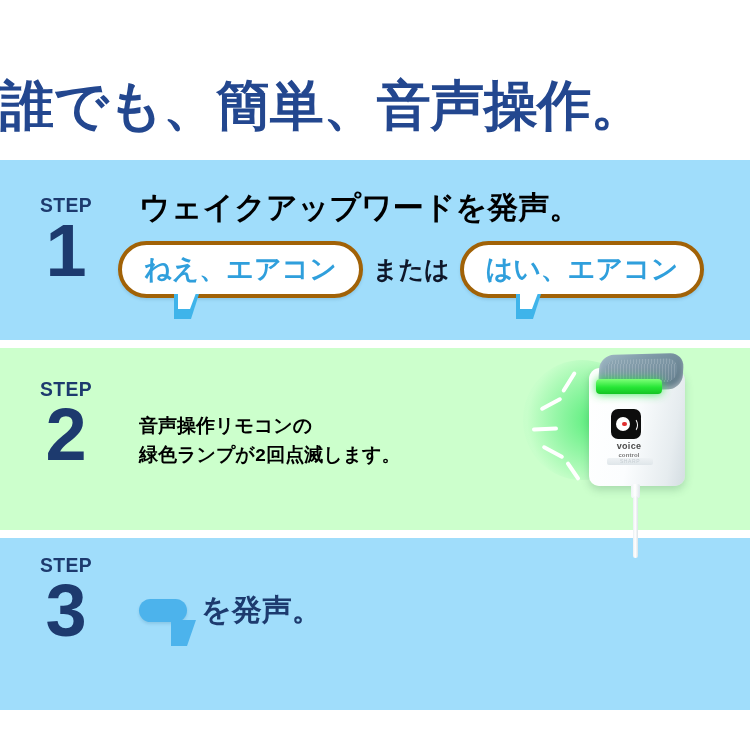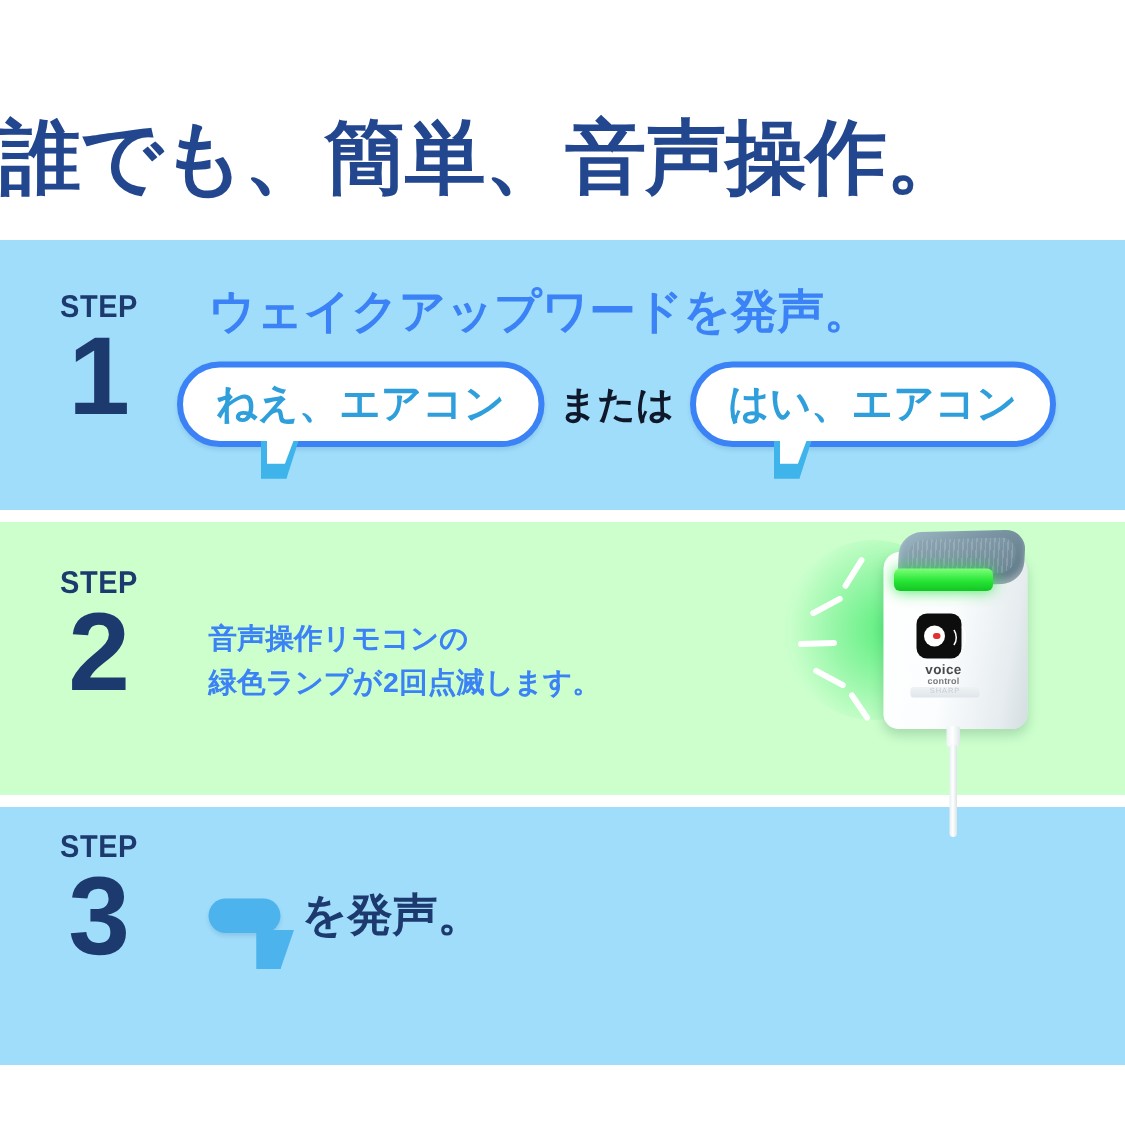--- a/index.html
+++ b/index.html
@@ -89,21 +89,21 @@
     line-height: 0.92;
     margin-top: 2px;
     font-family: "Liberation Sans", sans-serif;
   }
   #label-1 { top: 34px; }
   #label-2 { top: 30px; }
   #label-3 { top: 16px; }
 
   
   .jp {
-    color: #3b82f6;
+    color: #000000;
     font-weight: 700;
     line-height: 1.18;
     white-space: nowrap;
   }
 
   
   .s1-head {
     position: absolute;
     left: 139px;
     top: 30px;
@@ -125,21 +125,21 @@
     color: #0f172a;
     font-weight: 700;
     margin: 16px 10px;
     white-space: nowrap;
   }
 
   
   .bubble-outline {
     position: relative;
     background: #ffffff;
-    border: 4px solid #3b82f6;
+    border: 4px solid #a16207;
     border-radius: 34px;
     padding: 9px 22px 10px 22px;
     color: #2f9fdc;
     font-size: 27px;
     font-weight: 700;
     line-height: 1.12;
     white-space: nowrap;
     box-shadow: 0 2px 3px rgba(0, 70, 110, 0.13);
   }
   .bubble-outline .tail-outer,

